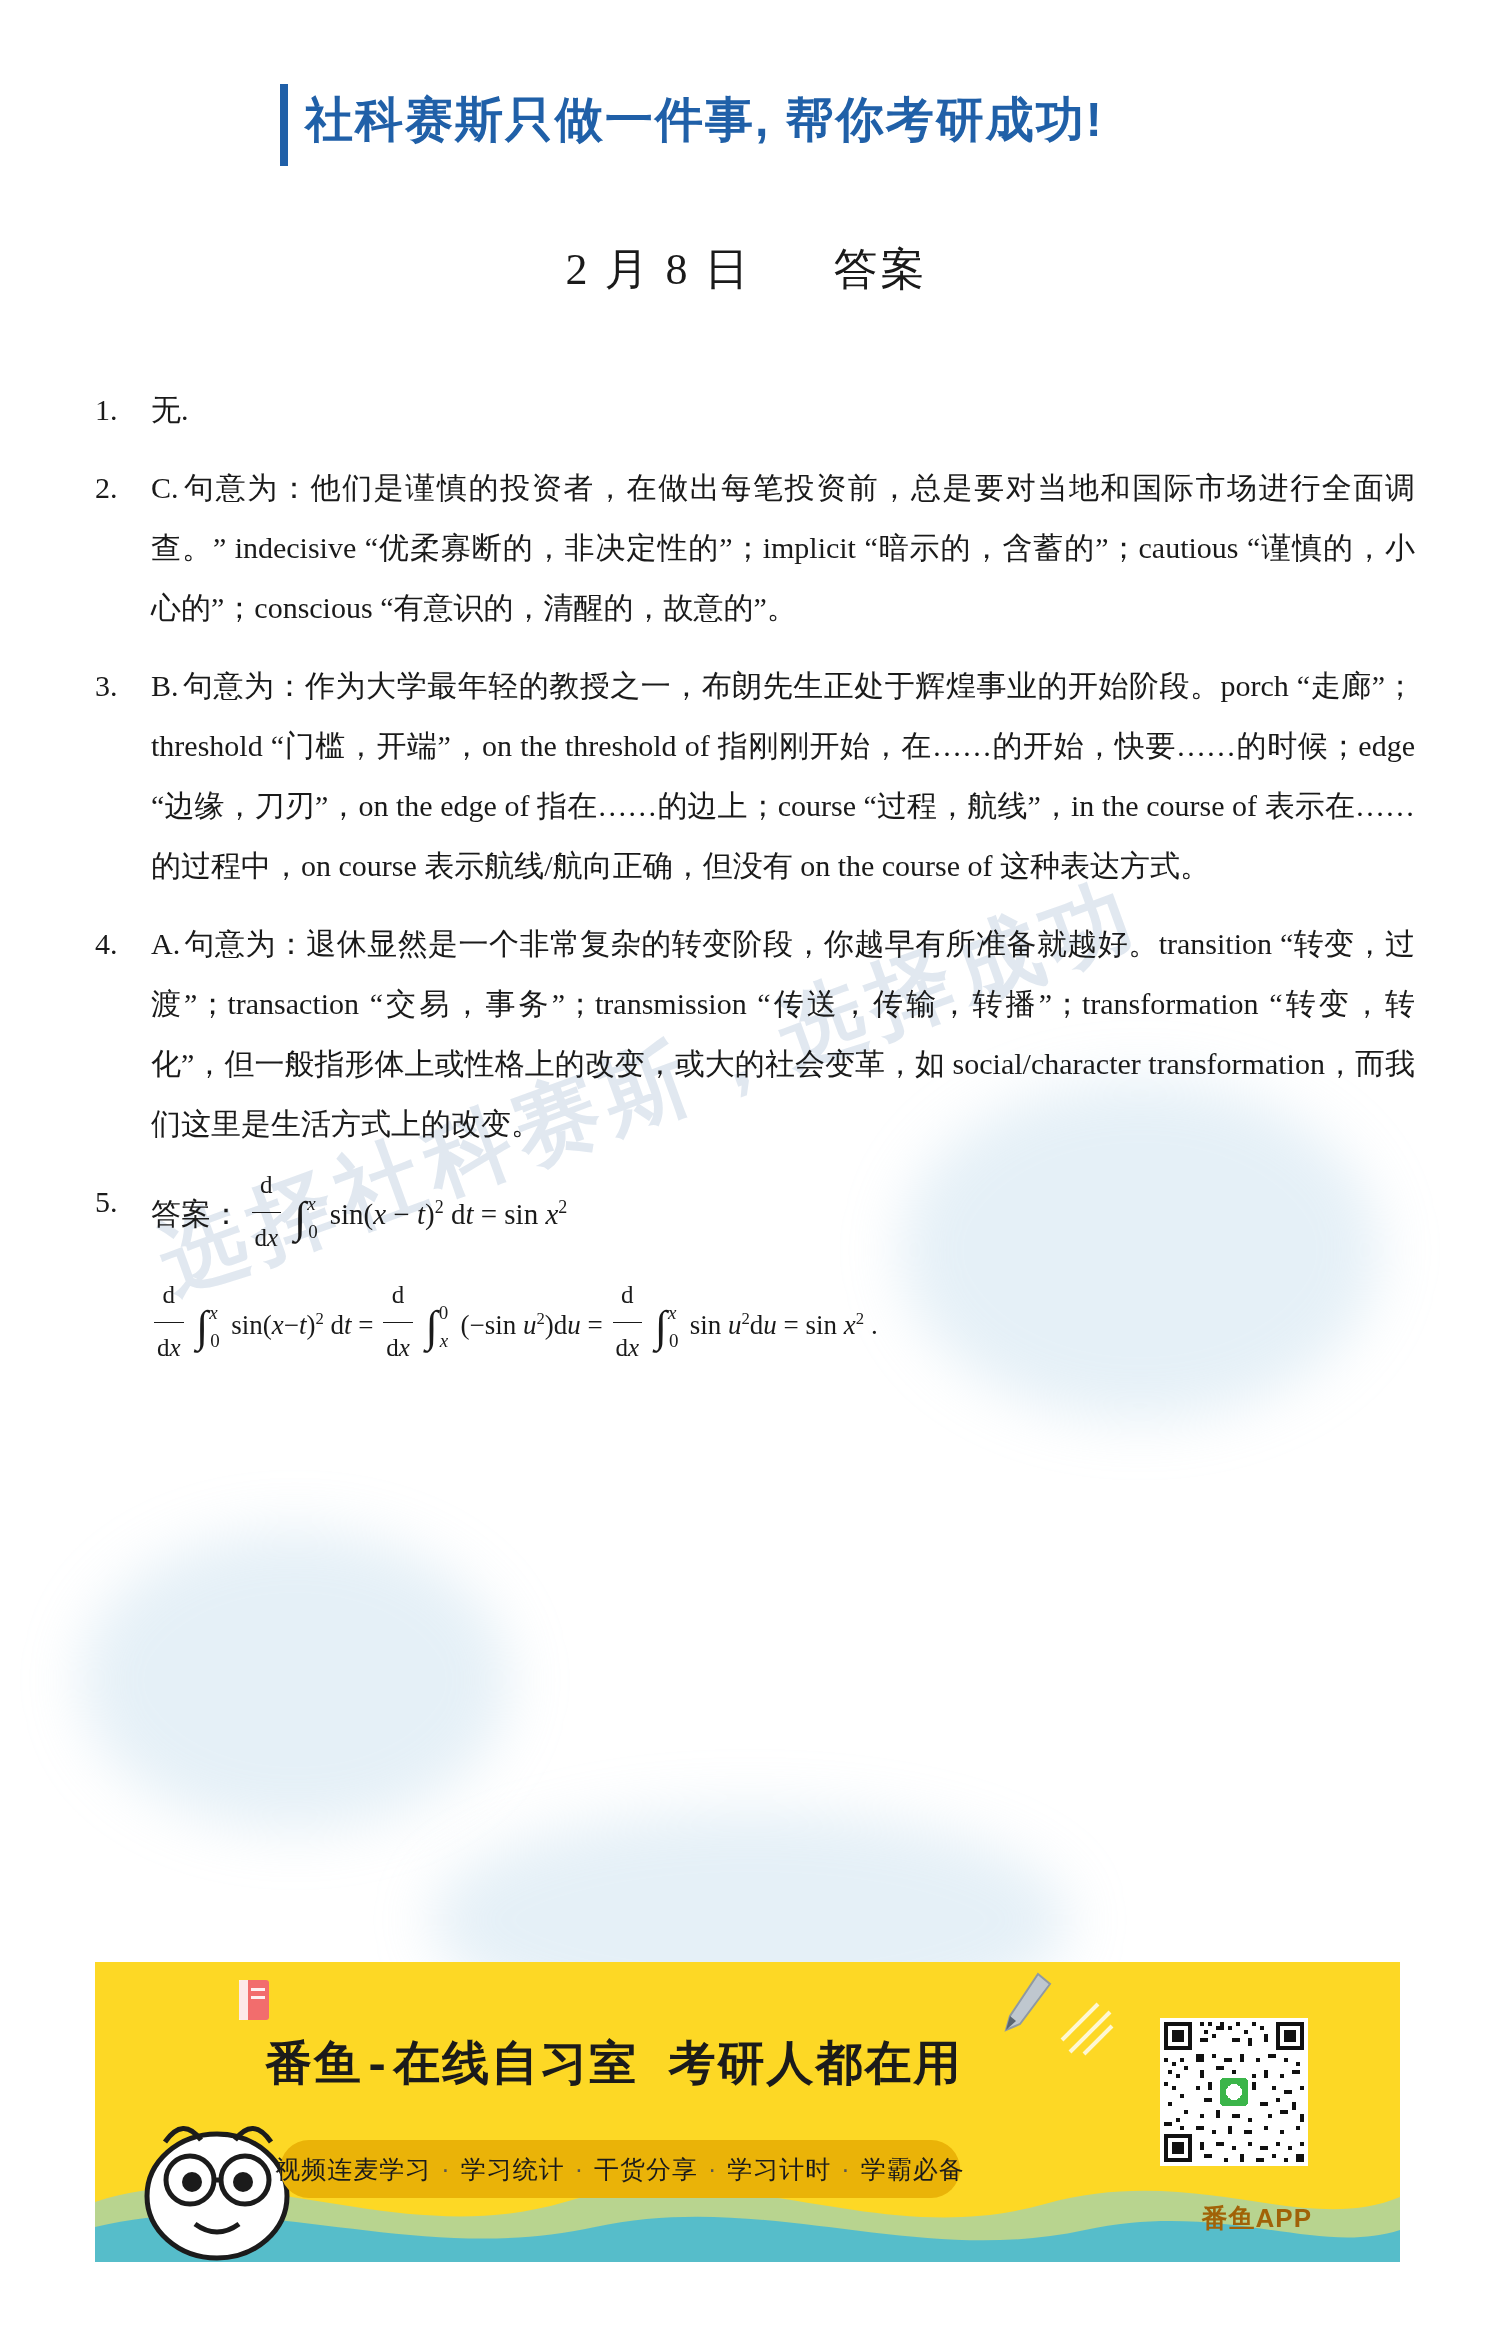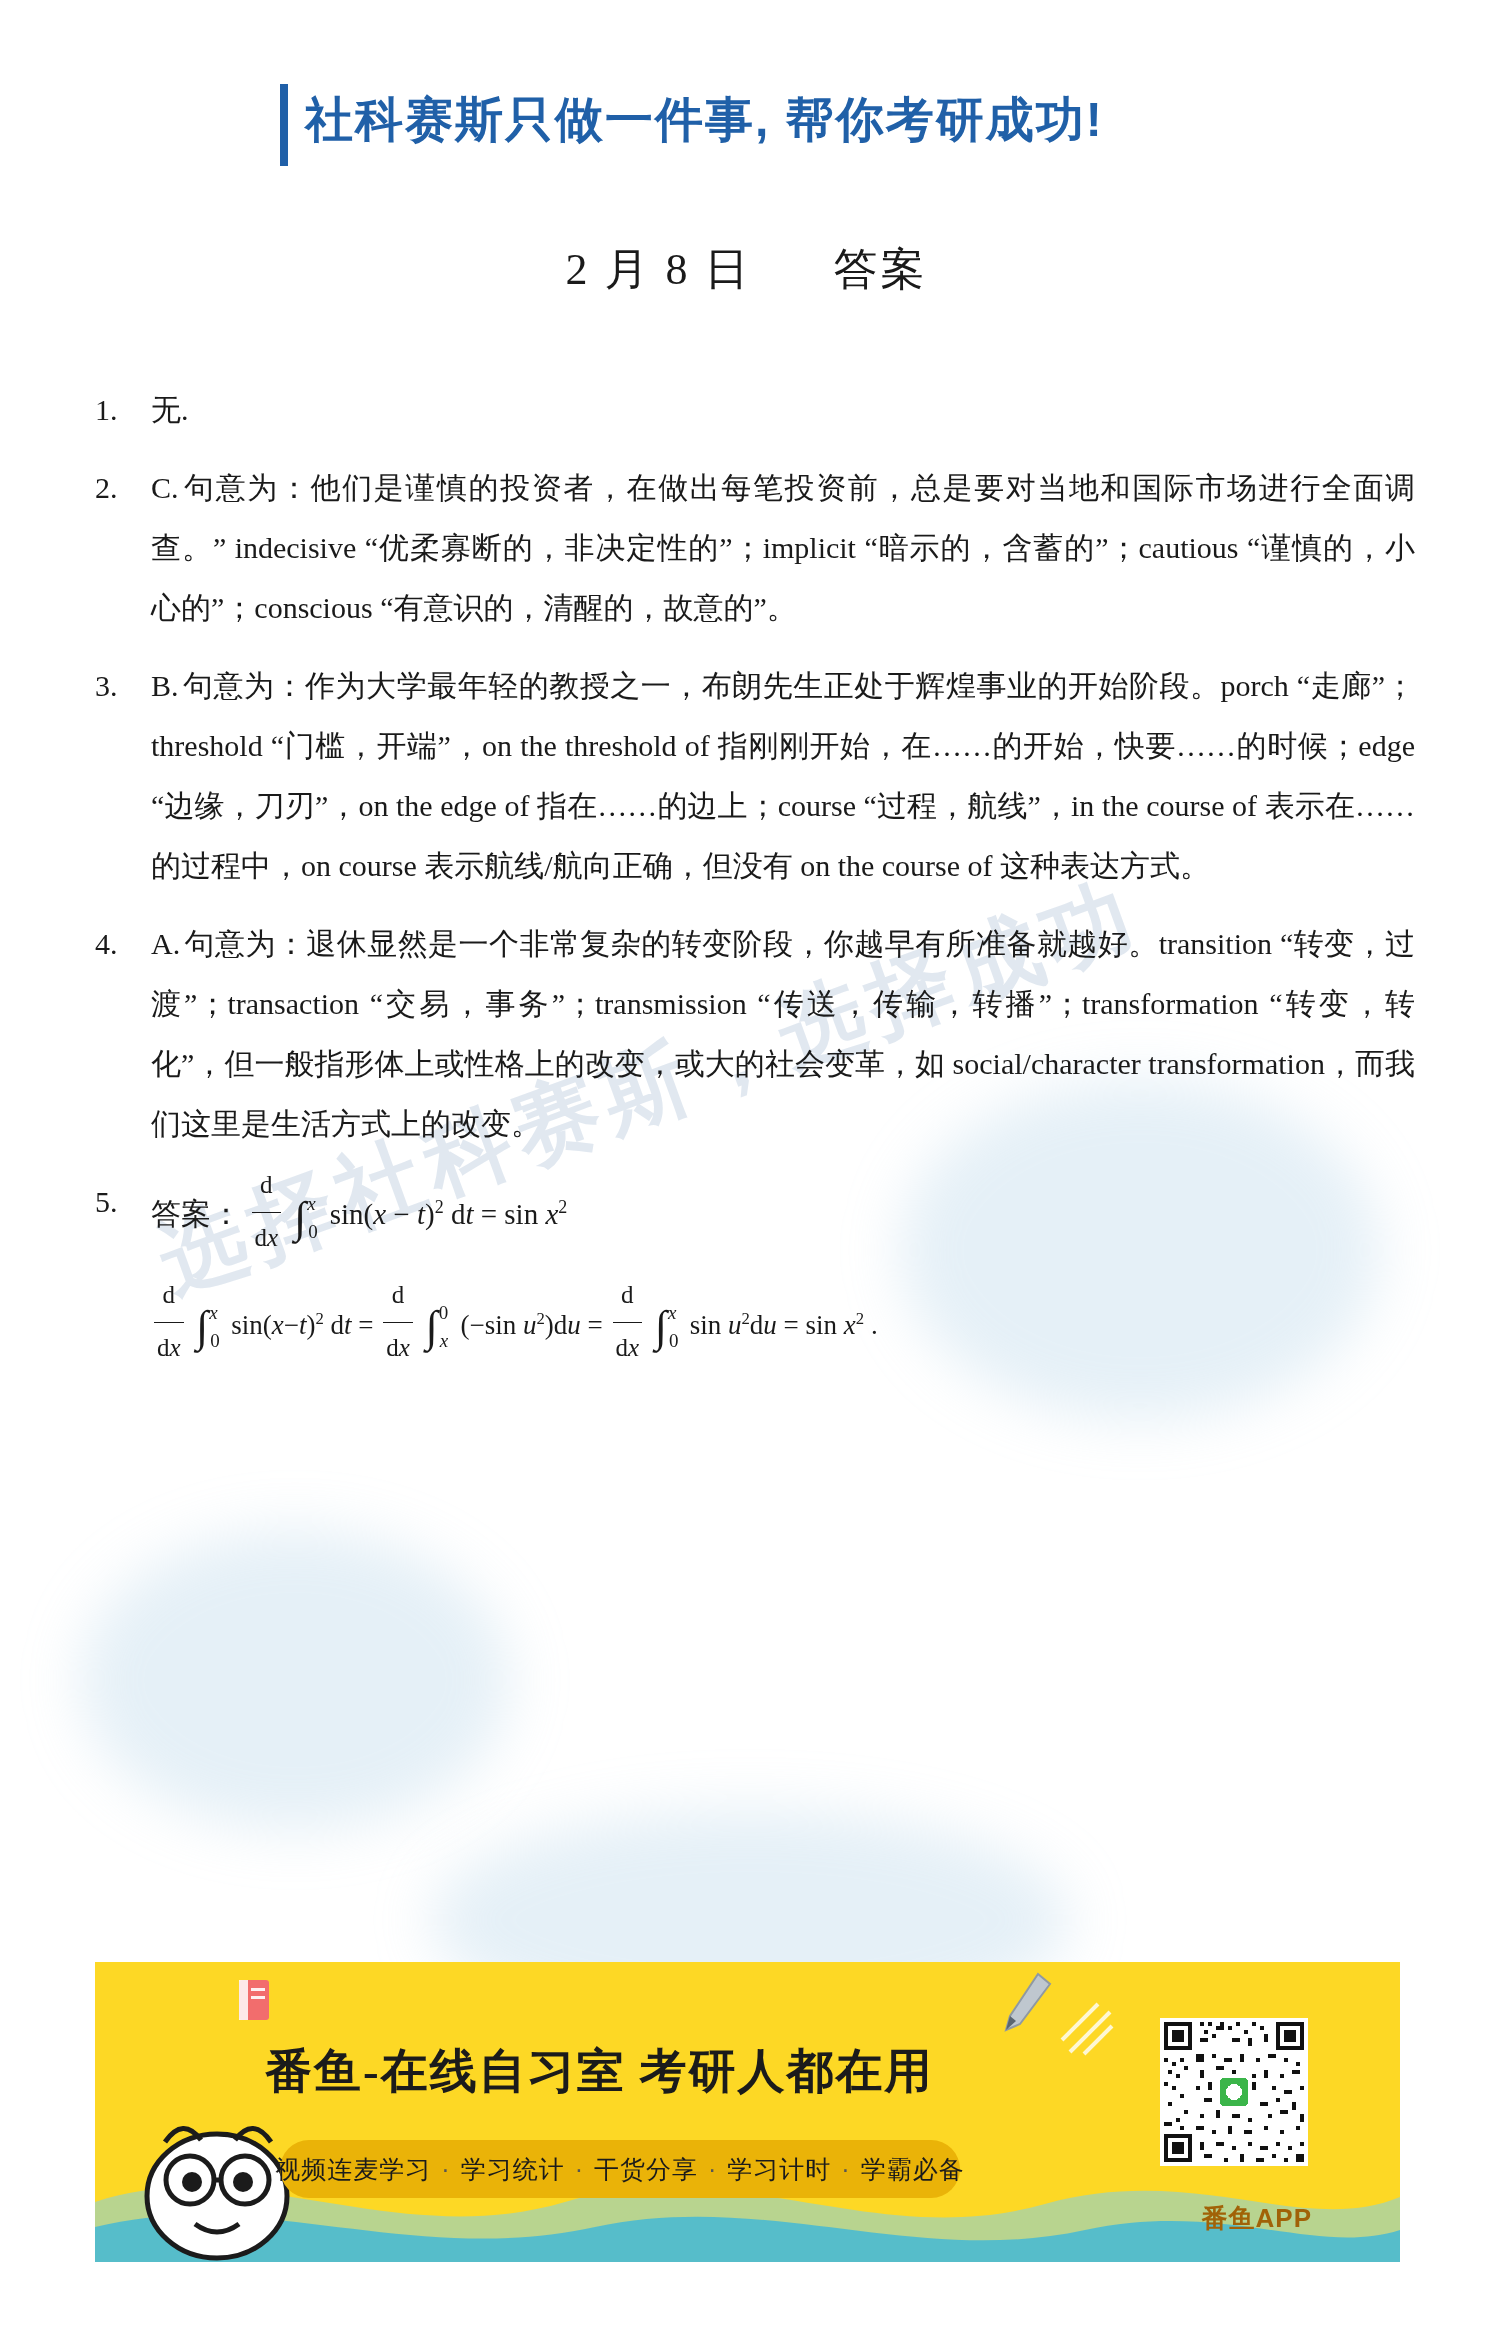--- a/index.html
+++ b/index.html
@@ -197,22 +197,22 @@
     z-index: 4;
   }
   .ad-wave {
     position: absolute;
     left: 0; bottom: 0;
     width: 1305px; height: 120px;
   }
   .ad-head {
     position: absolute;
     left: 170px;
-    top: 78px;
-    font-family: Liberation Serif, serif;
+    top: 70px;
+    font-family: Liberation Mono, monospace;
     font-size: 47px;
     font-weight: bold;
     color: #1b1b1b;
     letter-spacing: 2px;
     white-space: nowrap;
   }
   .ad-sub {
     position: absolute;
     left: 185px;
     top: 178px;

